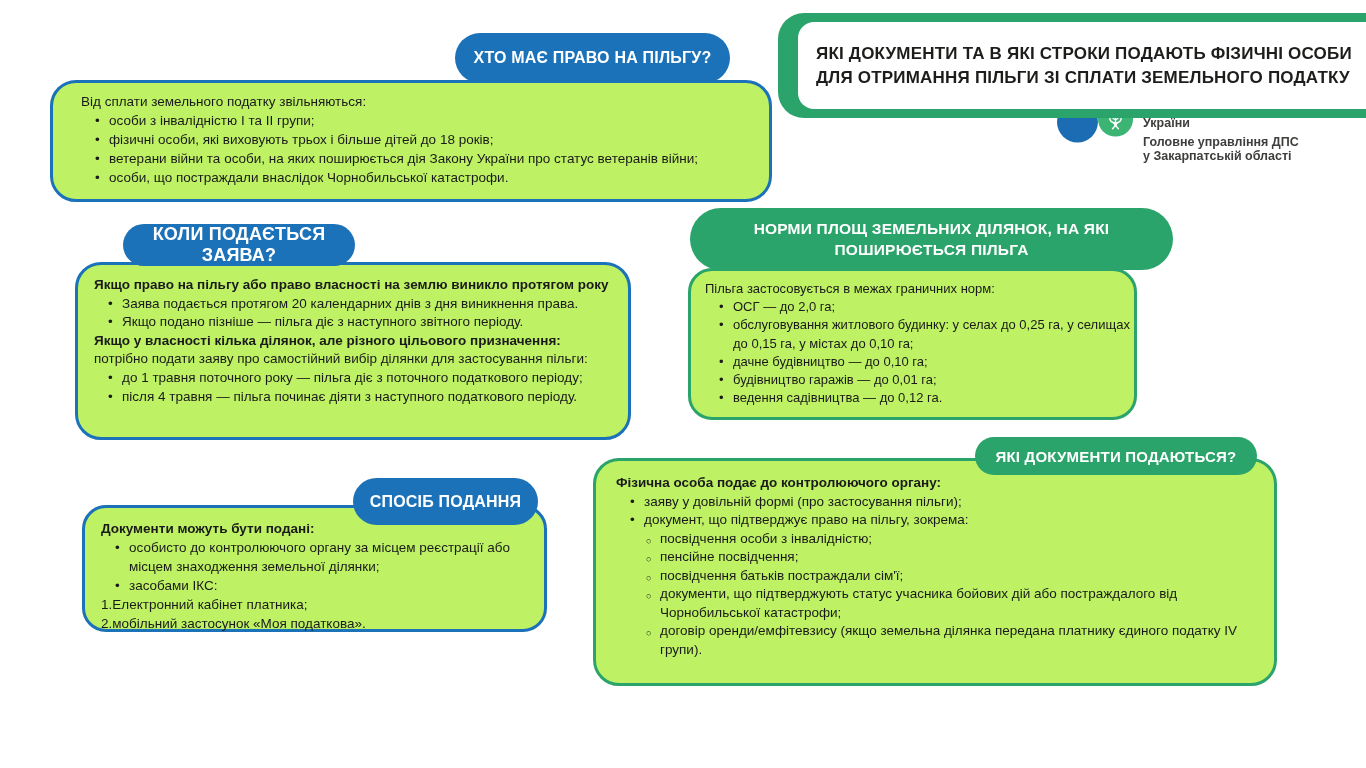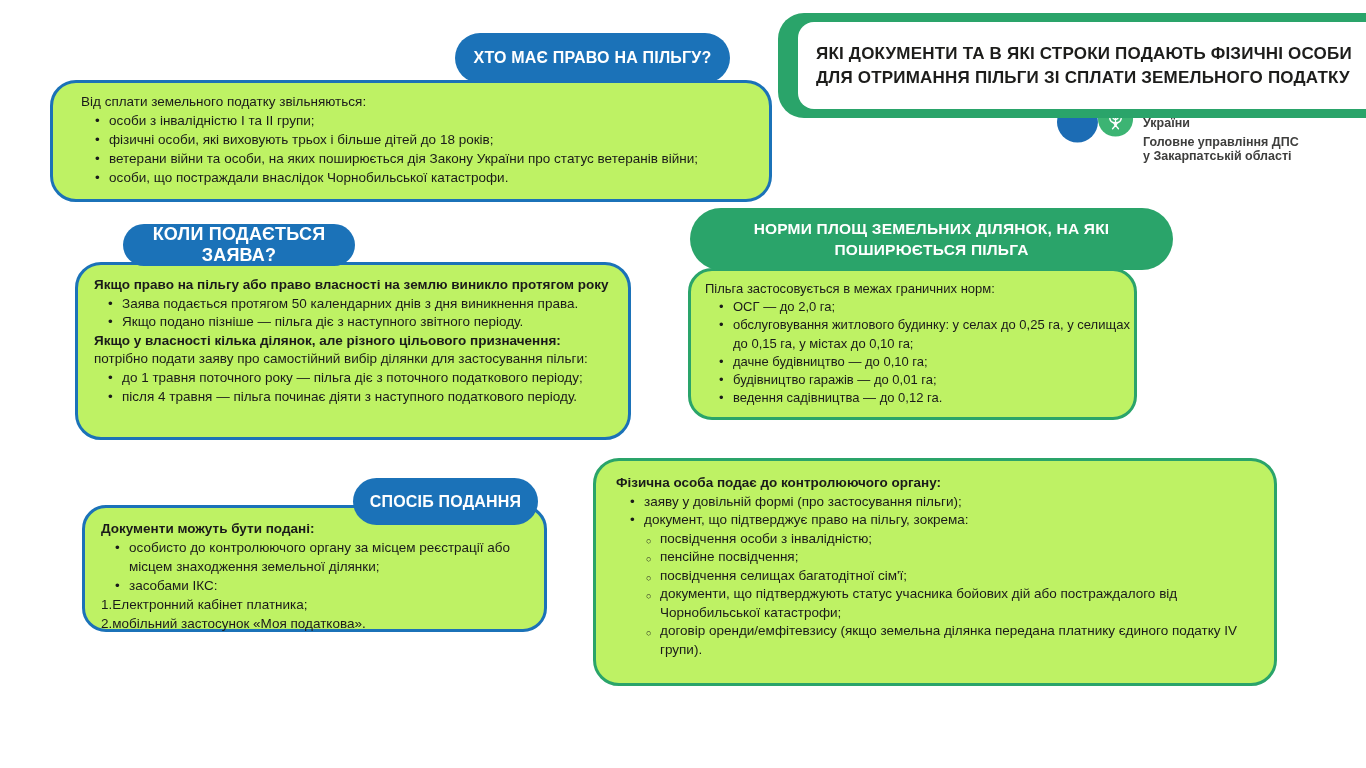--- a/index.html
+++ b/index.html
@@ -104,21 +104,21 @@
       <div class="l3">у Закарпатській області</div>
     </div>
   </div>
 
   <div class="pill pill-blue" id="pill-when">
     <span>КОЛИ ПОДАЄТЬСЯ ЗАЯВА?</span>
   </div>
   <div class="card card-blue" id="box-when">
     <div class="bold">Якщо право на пільгу або право власності на землю виникло протягом року</div>
     <ul>
-      <li>Заява подається протягом 50 календарних днів з дня виникнення права.</li>
+      <li>Заява подається протягом 20 календарних днів з дня виникнення права.</li>
       <li>Якщо подано пізніше — пільга діє з наступного звітного періоду.</li>
     </ul>
     <div class="bold">Якщо у власності кілька ділянок, але різного цільового призначення:</div>
     <div>потрібно подати заяву про самостійний вибір ділянки для застосування пільги:</div>
     <ul>
       <li>до 1 травня поточного року — пільга діє з поточного податкового періоду;</li>
       <li>після 4 травня — пільга починає діяти з наступного податкового періоду.</li>
     </ul>
   </div>
 
@@ -143,28 +143,31 @@
   <div class="card card-blue" id="box-method">
     <div class="bold">Документи можуть бути подані:</div>
     <ul>
       <li>особисто до контролюючого органу за місцем реєстрації або місцем знаходження земельної ділянки;</li>
       <li>засобами ІКС:</li>
     </ul>
     <div class="num">1.Електронний кабінет платника;</div>
     <div class="num">2.мобільний застосунок «Моя податкова».</div>
   </div>
 
+  <div class="pill pill-green" id="pill-docs">
+    <span>ЯКІ ДОКУМЕНТИ ПОДАЮТЬСЯ?</span>
+  </div>
   <div class="card card-green" id="box-docs">
     <div class="bold">Фізична особа подає до контролюючого органу:</div>
     <ul>
       <li>заяву у довільній формі (про застосування пільги);</li>
       <li>документ, що підтверджує право на пільгу, зокрема:</li>
     </ul>
     <ul class="sub">
       <li>посвідчення особи з інвалідністю;</li>
       <li>пенсійне посвідчення;</li>
-      <li>посвідчення селищах багатодітної сім'ї;</li>
+      <li>посвідчення батьків постраждали сім'ї;</li>
       <li>документи, що підтверджують статус учасника бойових дій або постраждалого від Чорнобильської катастрофи;</li>
       <li>договір оренди/емфітевзису (якщо земельна ділянка передана платнику єдиного податку ІV групи).</li>
     </ul>
   </div>
 
 </div>
 
 </body></html>

